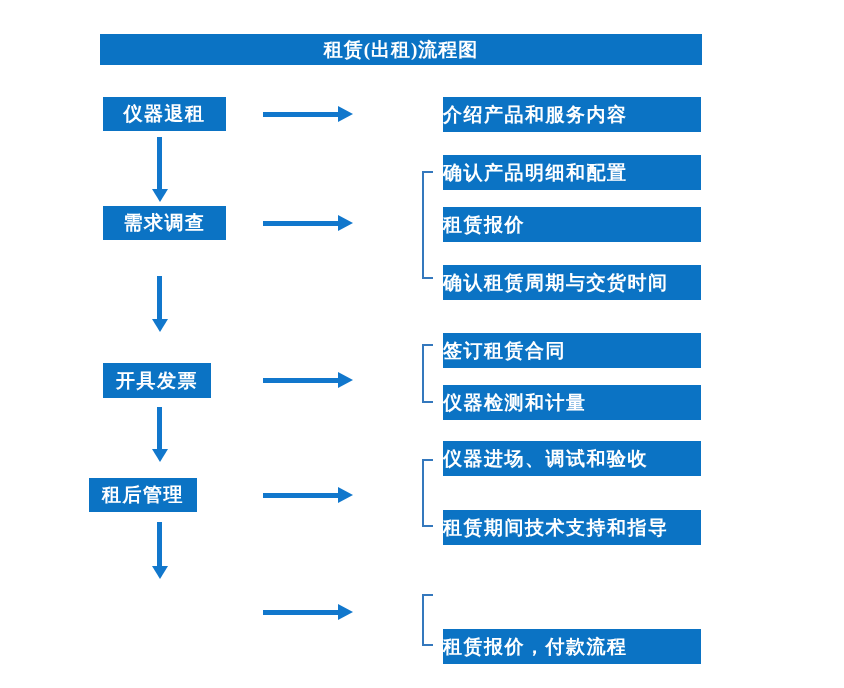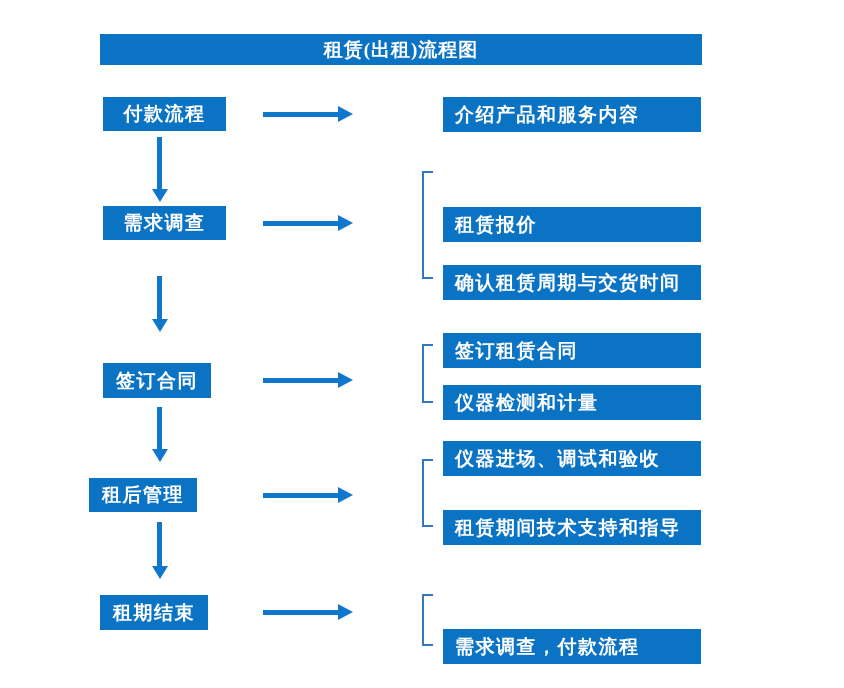--- a/index.html
+++ b/index.html
@@ -13,21 +13,21 @@
     background:#0b73c4;color:#ffffff;font-weight:700;font-size:19px;
     display:flex;align-items:center;justify-content:center;letter-spacing:1px;
   }
   .lbox{
     position:absolute;background:#0b73c4;color:#ffffff;font-weight:700;font-size:19px;
     display:flex;align-items:center;justify-content:center;letter-spacing:1.5px;
   }
   .rbox{
     position:absolute;left:443px;width:258px;height:35px;background:#0b73c4;color:#ffffff;
     font-weight:700;font-size:19px;display:flex;align-items:center;
-    padding-left:12px;box-sizing:border-box;letter-spacing:1.5px;
+    box-sizing:border-box;letter-spacing:1.5px;
   }
   .harrow{
     position:absolute;width:90px;height:16px;display:flex;align-items:center;
   }
   .harrow .shaft{flex:1;height:5px;background:#1177cc;}
   .harrow .head{
     width:0;height:0;border-left:15px solid #1177cc;
     border-top:8px solid transparent;border-bottom:8px solid transparent;
   }
   .varrow{
@@ -44,25 +44,24 @@
     box-sizing:border-box;
   }
 </style>
 </head>
 <body>
 
 <div class="canvas">
 
   <div class="title-bar">租赁(出租)流程图</div>
 
-  <div class="lbox" style="left:103px;top:78px;width:123px;height:34px">付款流程</div>
+  <div class="lbox" style="left:103px;top:78px;width:123px;height:34px">仪器退租</div>
   <div class="lbox" style="left:103px;top:187px;width:123px;height:34px">需求调查</div>
-  <div class="lbox" style="left:103px;top:344px;width:108px;height:35px">签订合同</div>
+  <div class="lbox" style="left:103px;top:344px;width:108px;height:35px">开具发票</div>
   <div class="lbox" style="left:89px;top:459px;width:108px;height:34px">租后管理</div>
-  <div class="lbox" style="left:100px;top:576px;width:108px;height:35px">租期结束</div>
 
   <div class="varrow" style="left:151px;top:118px;height:65px">
     <div class="vshaft"></div>
     <div class="vhead"></div>
   </div>
   <div class="varrow" style="left:151px;top:257px;height:56px">
     <div class="vshaft"></div>
     <div class="vhead"></div>
   </div>
   <div class="varrow" style="left:151px;top:388px;height:55px">
@@ -94,21 +93,22 @@
     <div class="shaft"></div>
     <div class="head"></div>
   </div>
 
   <div class="bracket" style="top:152px;height:108px"></div>
   <div class="bracket" style="top:325px;height:59px"></div>
   <div class="bracket" style="top:440px;height:68px"></div>
   <div class="bracket" style="top:575px;height:52px"></div>
 
   <div class="rbox" style="top:78px">介绍产品和服务内容</div>
+  <div class="rbox" style="top:136px">确认产品明细和配置</div>
   <div class="rbox" style="top:188px">租赁报价</div>
   <div class="rbox" style="top:246px">确认租赁周期与交货时间</div>
   <div class="rbox" style="top:314px">签订租赁合同</div>
   <div class="rbox" style="top:366px">仪器检测和计量</div>
   <div class="rbox" style="top:491px">租赁期间技术支持和指导</div>
   <div class="rbox" style="top:422px">仪器进场、调试和验收</div>
-  <div class="rbox" style="top:610px">需求调查，付款流程</div>
+  <div class="rbox" style="top:610px">租赁报价，付款流程</div>
 
 </div>
 
 </body></html>

